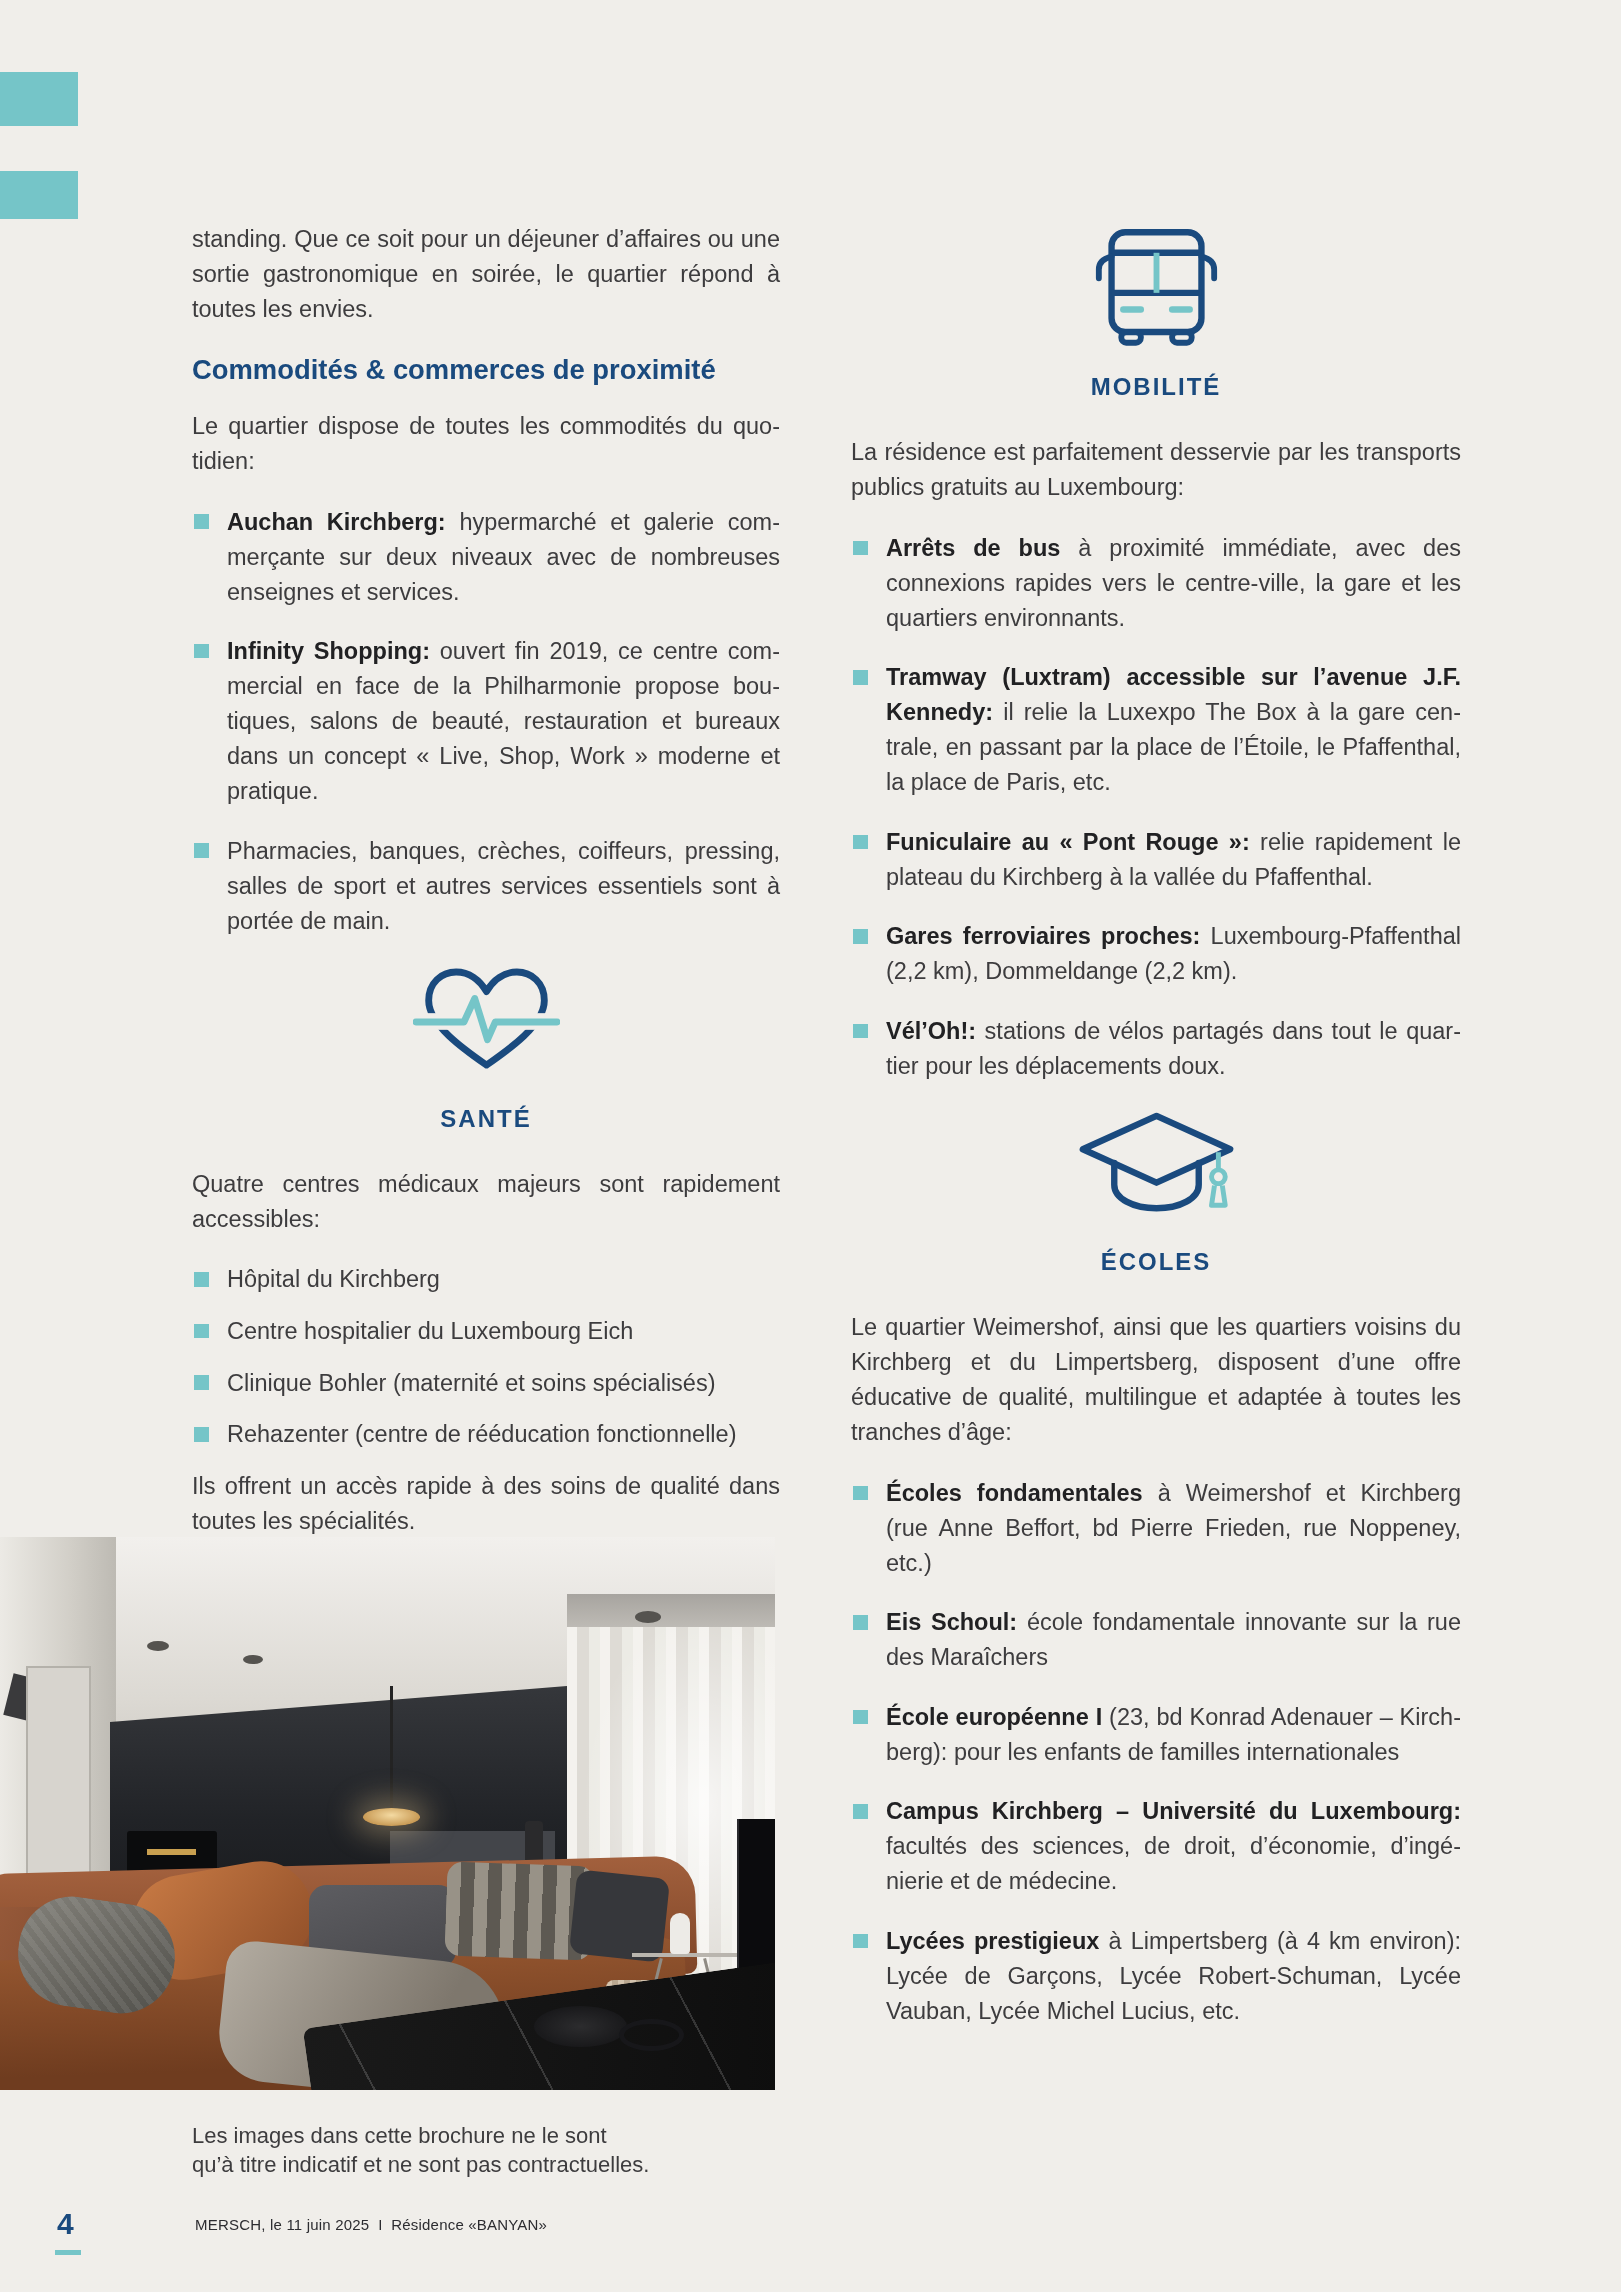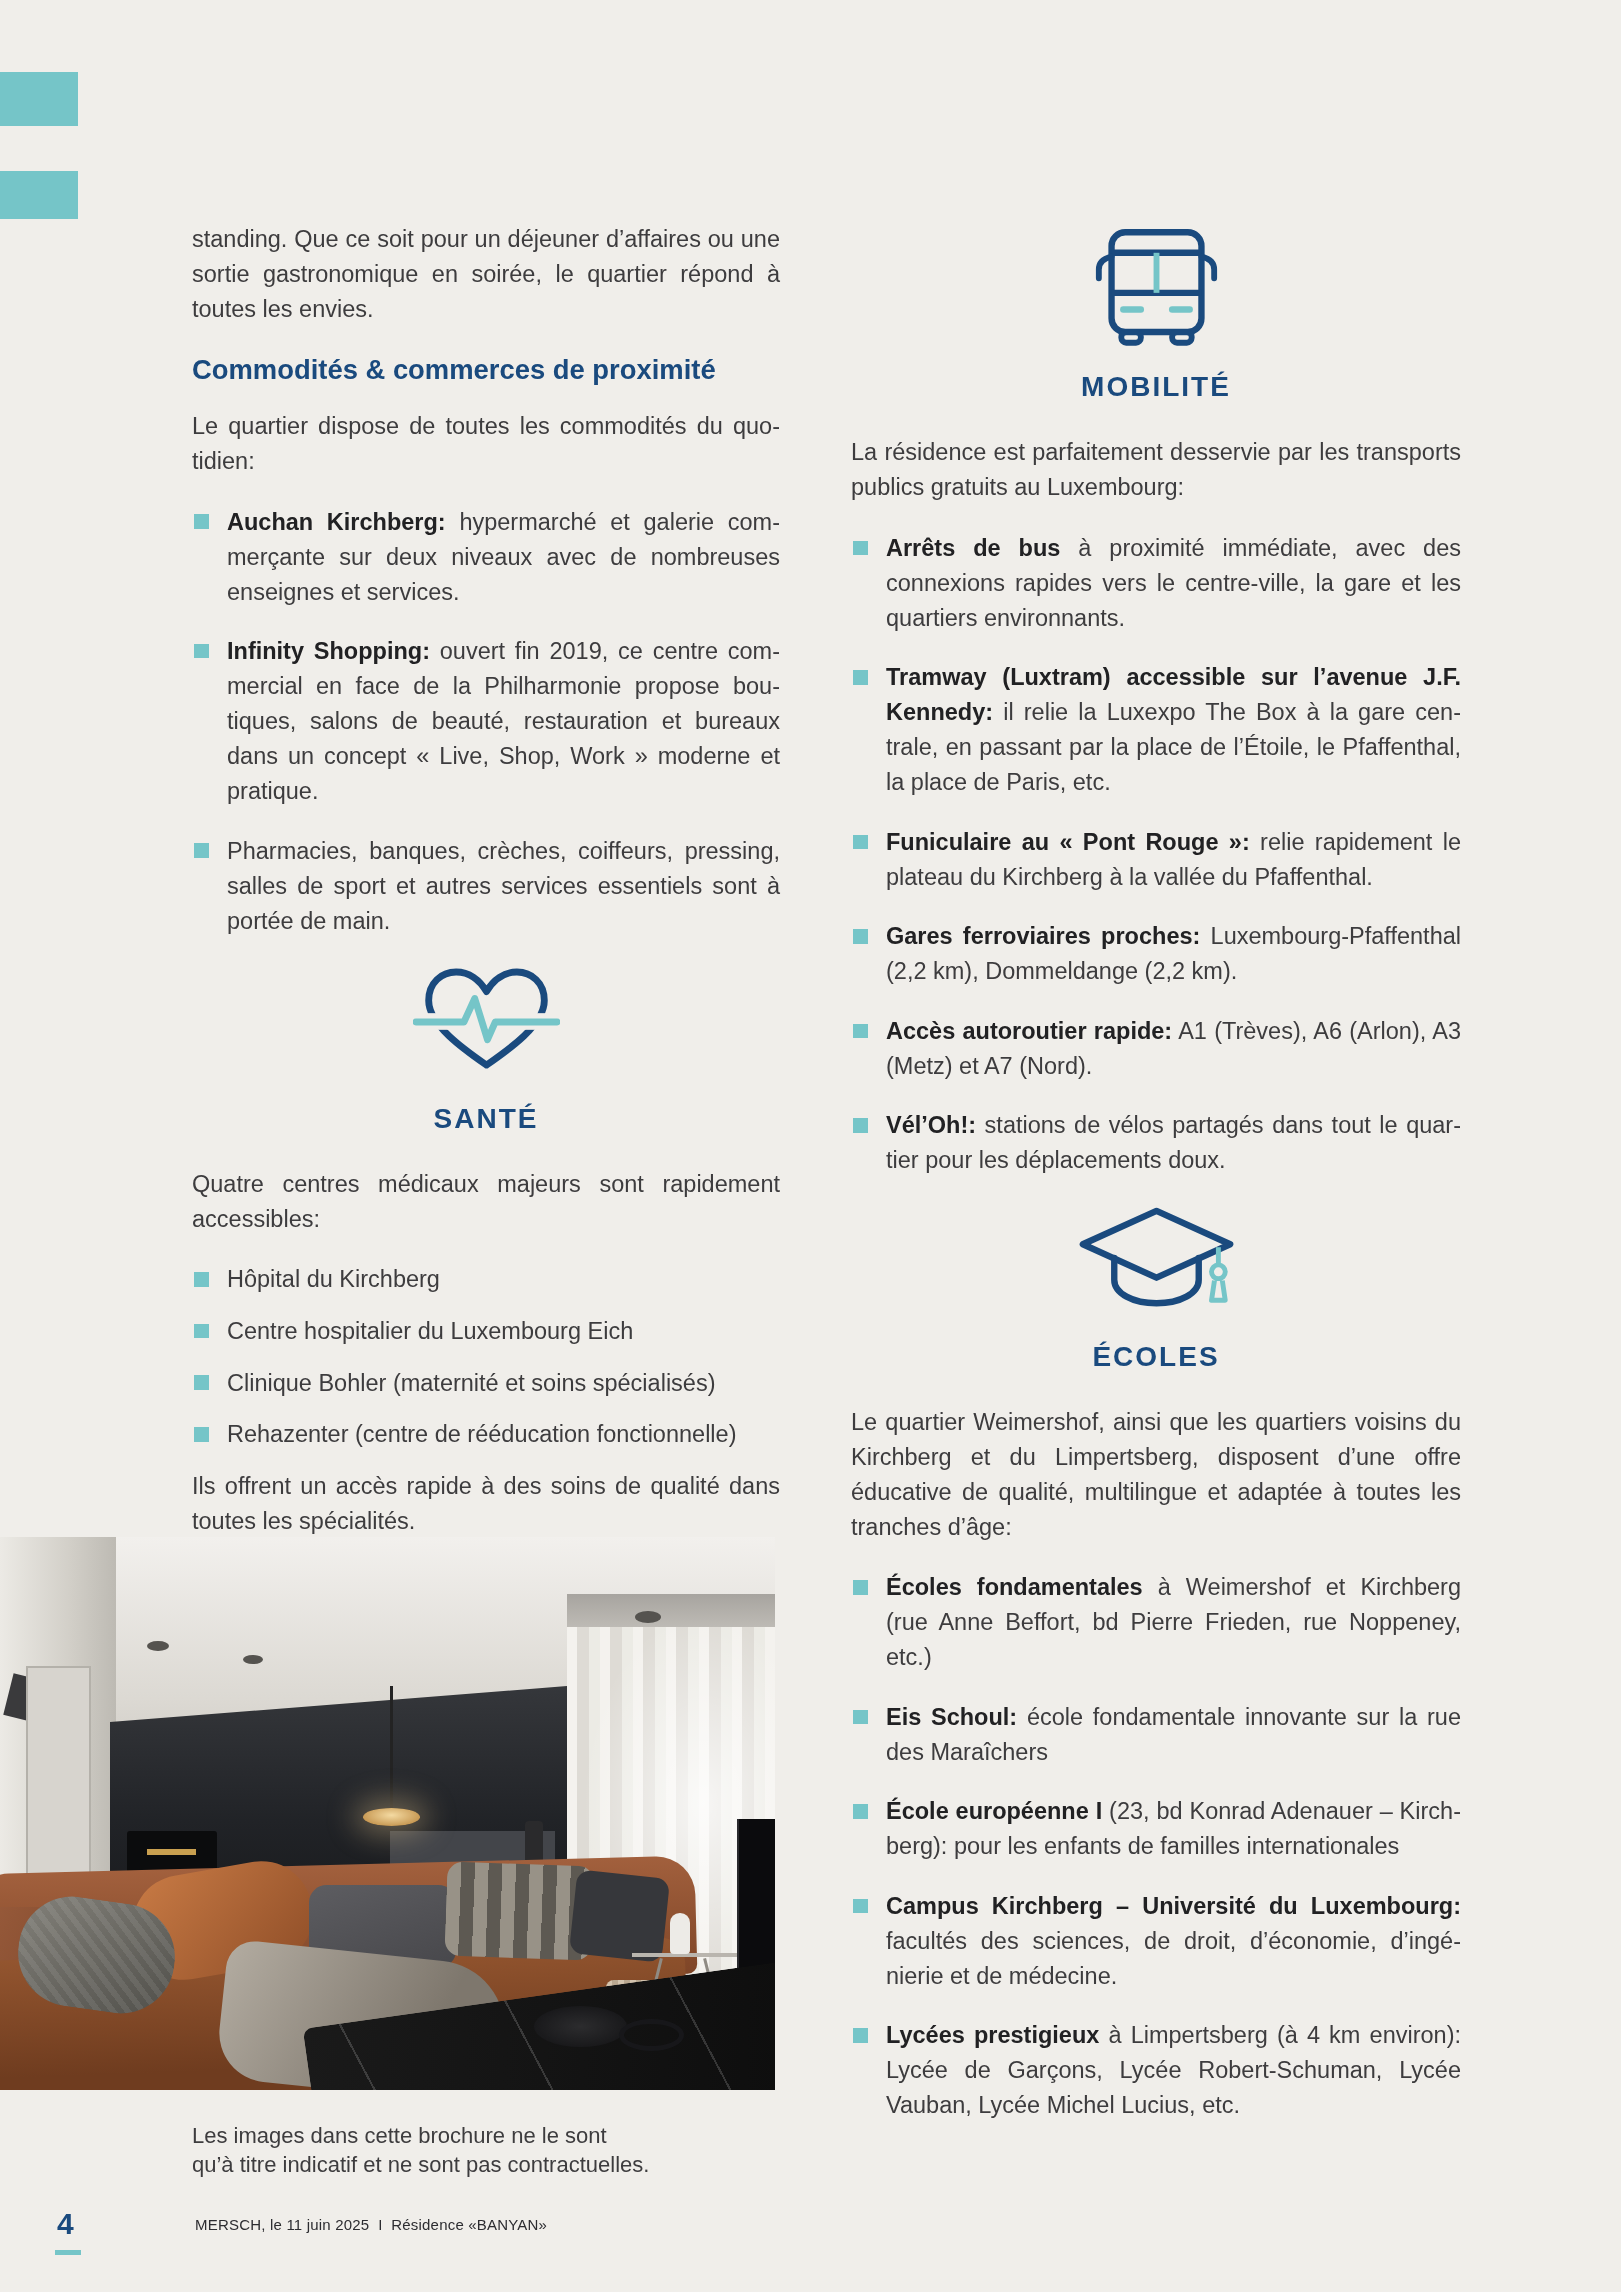--- a/index.html
+++ b/index.html
@@ -12,21 +12,21 @@
   #deco-bar-2{top:171px;height:48px;}
 
   .col{position:absolute;font-size:23.5px;line-height:35px;}
   .col-left{left:192px;top:222px;width:588px;}
   .col-right{left:851px;top:212px;width:610px;}
 
   .col p{margin:0 0 25.5px;text-align:justify;}
   .col p.outro{margin-bottom:0;}
   h3.sub{color:#1a4a7e;font-size:27.4px;line-height:33px;font-weight:bold;margin:11.8px 0 23.5px;text-align:left;}
   .icon-head{text-align:center;margin:13.7px 0 29px;}
-  .icon-head h2{color:#1a4a7e;font-size:28px;line-height:39px;letter-spacing:2px;font-weight:bold;margin:9.8px 0 0;}
+  .icon-head h2{color:#1a4a7e;font-size:24px;line-height:39px;letter-spacing:2px;font-weight:bold;margin:9.8px 0 0;}
   .col-left .icon-head{margin-top:19.6px;}
 
   ul.blist{list-style:none;margin:0 0 3.9px;padding:0;}
   ul.blist li{position:relative;padding-left:35px;margin-bottom:24.5px;text-align:justify;}
   ul.blist li::before{content:"";position:absolute;left:2px;top:9.8px;width:14.7px;height:14.7px;background:#75c5c8;}
   ul.blist.tight li{margin-bottom:16.7px;}
   ul.blist li b{color:#212123;}
 
   .photo{position:absolute;left:0;top:1537px;width:775px;height:553px;overflow:hidden;background:#d9d6d0;}
   .photo div{position:absolute;}
@@ -156,21 +156,20 @@
       </svg>
       <h2>MOBILITÉ</h2>
     </div>
 
     <p>La résidence est parfaitement desservie par les trans­ports publics gratuits au Luxembourg:</p>
     <ul class="blist">
         <li><b>Arrêts de bus</b> à proximité immédiate, avec des connexions rapides vers le centre-ville, la gare et les quartiers environnants.</li>
         <li><b>Tramway (Luxtram) accessible sur l’avenue J.F. Kennedy:</b> il relie la Luxexpo The Box à la gare cen­trale, en passant par la place de l’Étoile, le Pfaffenthal, la place de Paris, etc.</li>
         <li><b>Funiculaire au «&nbsp;Pont Rouge&nbsp;»:</b> relie rapidement le plateau du Kirchberg à la vallée du Pfaffenthal.</li>
         <li><b>Gares ferroviaires proches:</b> Luxembourg-Pfaffenthal (2,2 km), Dommeldange (2,2 km).</li>
-        <li><b>Accès autoroutier rapide:</b> A1 (Trèves), A6 (Arlon), A3 (Metz) et A7 (Nord).</li>
         <li><b>Vél’Oh!:</b> stations de vélos partagés dans tout le quar­tier pour les déplacements doux.</li>
       </ul>
 
     <div class="icon-head">
       <svg width="167" height="114" viewBox="0 0 170 116">
         <polygon points="85,8 160,42 85,76 10,42" fill="none" stroke="#1a4a7e" stroke-width="6.5" stroke-linejoin="round"></polygon>
         <path d="M42 56 L42 78 C42 92 61 102 85 102 C109 102 128 92 128 78 L128 56" fill="none" stroke="#1a4a7e" stroke-width="6.5" stroke-linecap="round"></path>
         <line x1="148" y1="45" x2="148" y2="62" stroke="#75c5c8" stroke-width="5"></line>
         <circle cx="148" cy="70" r="7" fill="none" stroke="#75c5c8" stroke-width="5"></circle>
         <path d="M144 79 L141 99 L155 99 L152 79" fill="none" stroke="#75c5c8" stroke-width="5" stroke-linejoin="round"></path>

